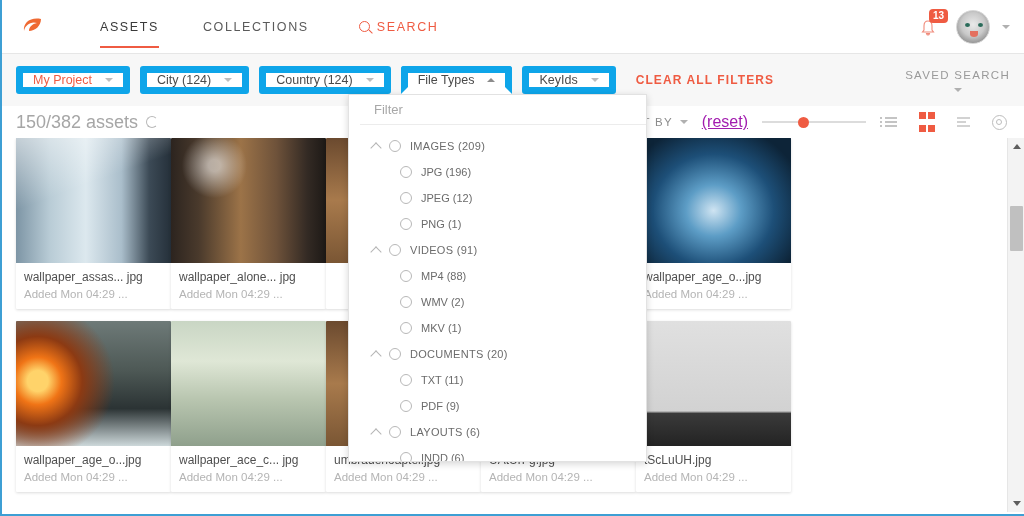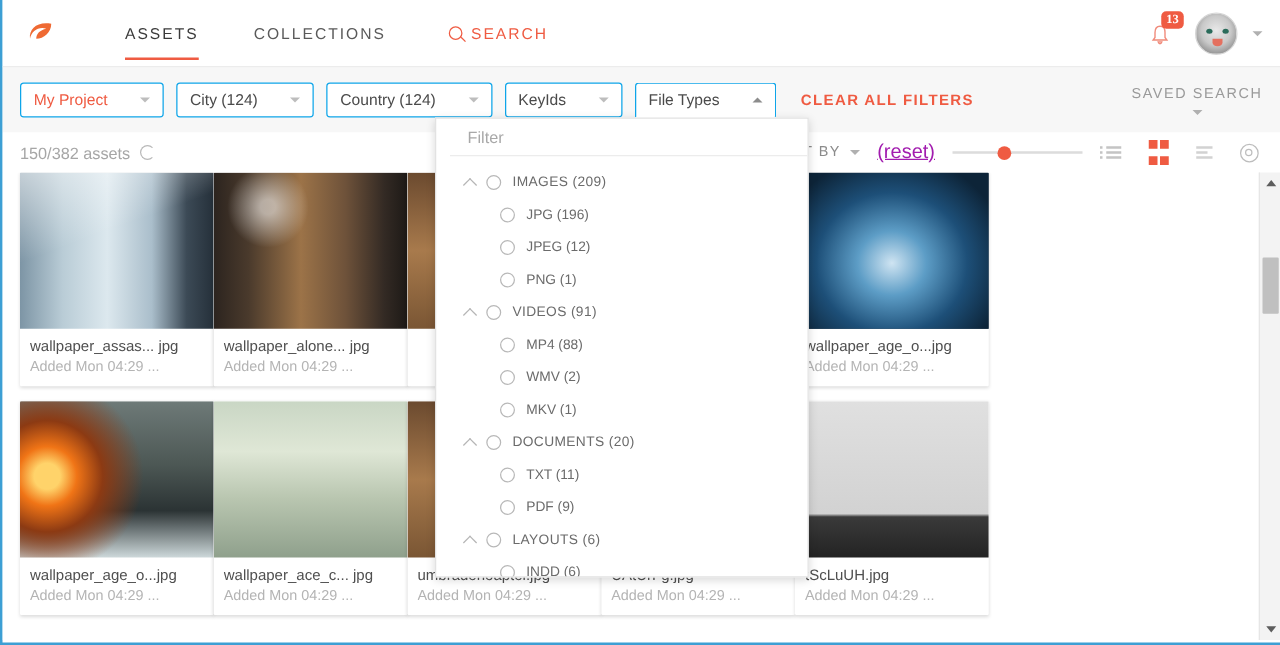--- a/index.html
+++ b/index.html
@@ -38,21 +38,21 @@
     text-transform: uppercase;
   }
   .nav-item.active { color: #3a3a3a; }
   .nav-item.active::after {
     content: ""; position: absolute; bottom: 6px; left: 22px; right: 22px;
     height: 2px; background: #ef5b42;
   }
   .nav-item.search { color: #ef5b42; display: flex; gap: 7px; padding-left: 28px; }
   .search-ico { width: 11px; height: 11px; border: 1.4px solid #ef5b42; border-radius: 50%; position: relative; }
   .search-ico::after { content:""; position:absolute; width:5px; height:1.4px; background:#ef5b42; transform: rotate(45deg); bottom:-1px; right:-4px; }
-  .topnav-right { margin-left: auto; display: flex; align-items: center; gap: 12px; margin-right: 14px; font-family: Liberation Serif, serif; }
+  .topnav-right { margin-left: auto; display: flex; align-items: center; gap: 12px; margin-right: 14px; }
   .bell-wrap { position: relative; width: 26px; height: 26px; }
   .badge {
     position: absolute; top: -5px; left: 11px;
     background: #ef5b42; color: #fff; font-size: 10px; font-weight: bold;
     border-radius: 4px; padding: 1.5px 4px; line-height: 1.1;
   }
   .avatar {
     width: 34px; height: 34px; border-radius: 50%;
     background: radial-gradient(circle at 50% 42%, #e9e9e9 0%, #c9c9c9 48%, #9a9a9a 74%, #6e6e6e 100%);
     border: 1px solid #d6d6d6; position: relative; overflow: hidden;
@@ -70,22 +70,22 @@
     width: 0; height: 0; border-left: 4px solid transparent; border-right: 4px solid transparent;
     border-top: 4px solid #b0b0b0;
   }
 
   
   .filterbar {
     position: absolute; top: 54px; left: 0; right: 0; height: 52px;
     background: #f7f7f7; display: flex; align-items: center; padding: 0 14px;
   }
   .pill {
-    background: #fff; border: 1px solid #0ea5e9; border-radius: 3px;
-    height: 28px; display: flex; align-items: center; gap: 26px;
+    background: #fff; border: 7px solid #0ea5e9; border-radius: 3px;
+    height: 28px; display: flex; align-items: center; gap: 13px;
     padding: 0 10px; margin-right: 10px; font-size: 12.5px; color: #4a4a4a;
     cursor: pointer; white-space: nowrap;
   }
   .pill.accent { color: #ef5b42; }
   .pill.open { border-bottom-color: #fff; border-radius: 3px 3px 0 0; position: relative; z-index: 61; }
   .pill .car { width:0;height:0;border-left:4px solid transparent;border-right:4px solid transparent;border-top:4px solid #bdbdbd; }
   .pill .car.up { border-top: none; border-bottom: 4px solid #8c8c8c; }
   .clear-all {
     color: #ef5b42; font-size: 12px; letter-spacing: 1.1px; font-weight: bold;
     margin-left: 10px; cursor: pointer; text-transform: uppercase;
@@ -93,21 +93,21 @@
   .saved-search {
     margin-left: auto; font-size: 11.5px; letter-spacing: 1.3px; color: #9a9a9a;
     display: flex; align-items: center; gap: 7px; cursor: pointer; text-transform: uppercase; flex-direction: column;
   }
 
   
   .resbar {
     position: absolute; top: 106px; left: 0; right: 0; height: 32px;
     background: #fff; display: flex; align-items: center; padding: 0 14px;
   }
-  .count { font-size: 13px; color: #a6a6a6; display: flex; align-items: center; gap: 8px; }
+  .count { font-size: 18px; color: #a6a6a6; display: flex; align-items: center; gap: 8px; }
   .refresh-ico {
     width: 12px; height: 12px; border: 1.5px solid #b9b9b9; border-radius: 50%;
     border-right-color: transparent; display:inline-block;
   }
   .resbar-right { margin-left: auto; display: flex; align-items: center; gap: 14px; }
   .sortby { font-size: 11.5px; letter-spacing: 1.2px; color: #8b8b8b; display:flex; align-items:center; gap:7px; cursor:pointer; text-transform: uppercase; }
   .reset { font-size: 16px; color: #a21caf; text-decoration: underline; cursor: pointer; }
   .slider { width: 104px; height: 14px; position: relative; display:flex; align-items:center; }
   .slider .track { width: 100%; height: 1.5px; background: #dcdcdc; }
   .slider .knob { position:absolute; left: 36px; width: 11px; height: 11px; border-radius:50%; background:#ef5b42; cursor:pointer; }
@@ -242,27 +242,27 @@
       <span class="car"></span>
     </div>
     <div class="pill">
       <span>City (124)</span>
       <span class="car"></span>
     </div>
     <div class="pill">
       <span>Country (124)</span>
       <span class="car"></span>
     </div>
+    <div class="pill open">
+      <span>File Types</span>
+      <span class="car up"></span>
+    </div>
     <div class="pill">
       <span>KeyIds</span>
       <span class="car"></span>
-    </div>
-    <div class="pill open">
-      <span>File Types</span>
-      <span class="car up"></span>
     </div>
     <div class="clear-all">CLEAR ALL FILTERS</div>
     <div class="saved-search">
       <span>SAVED SEARCH</span>
       <span class="chev-sm"></span>
     </div>
   </div>
 
   <div class="resbar">
     <div class="count">

